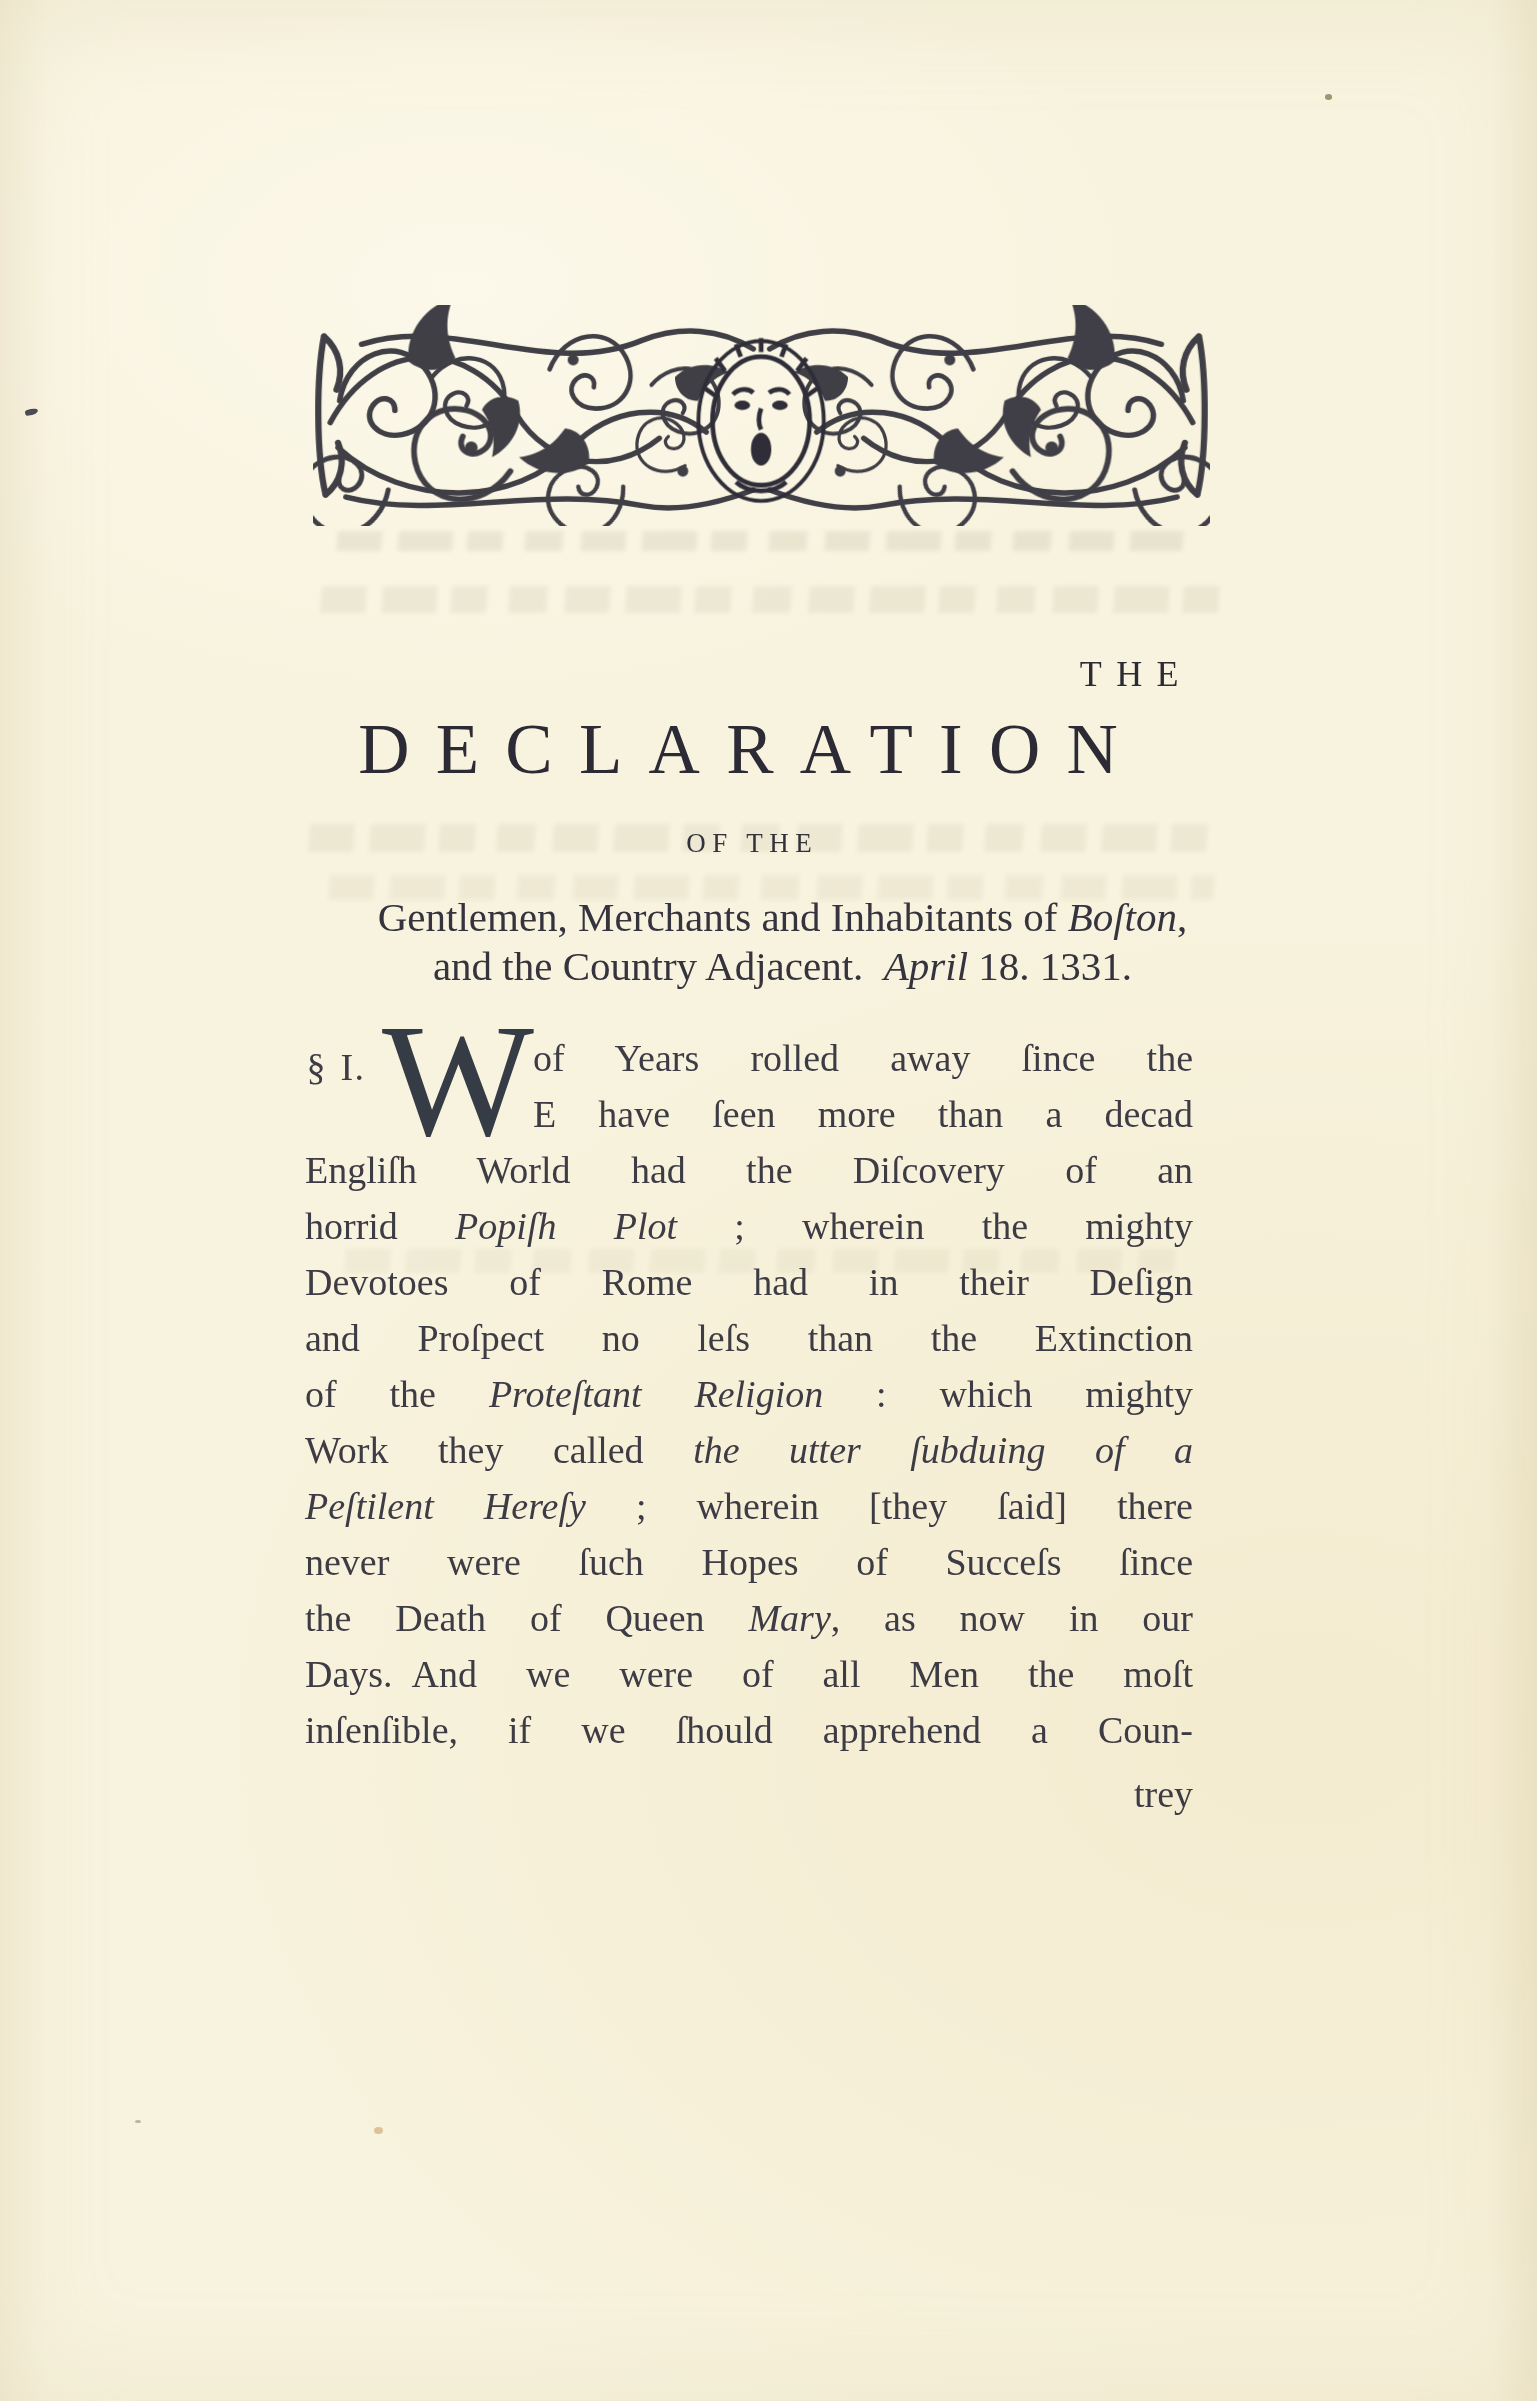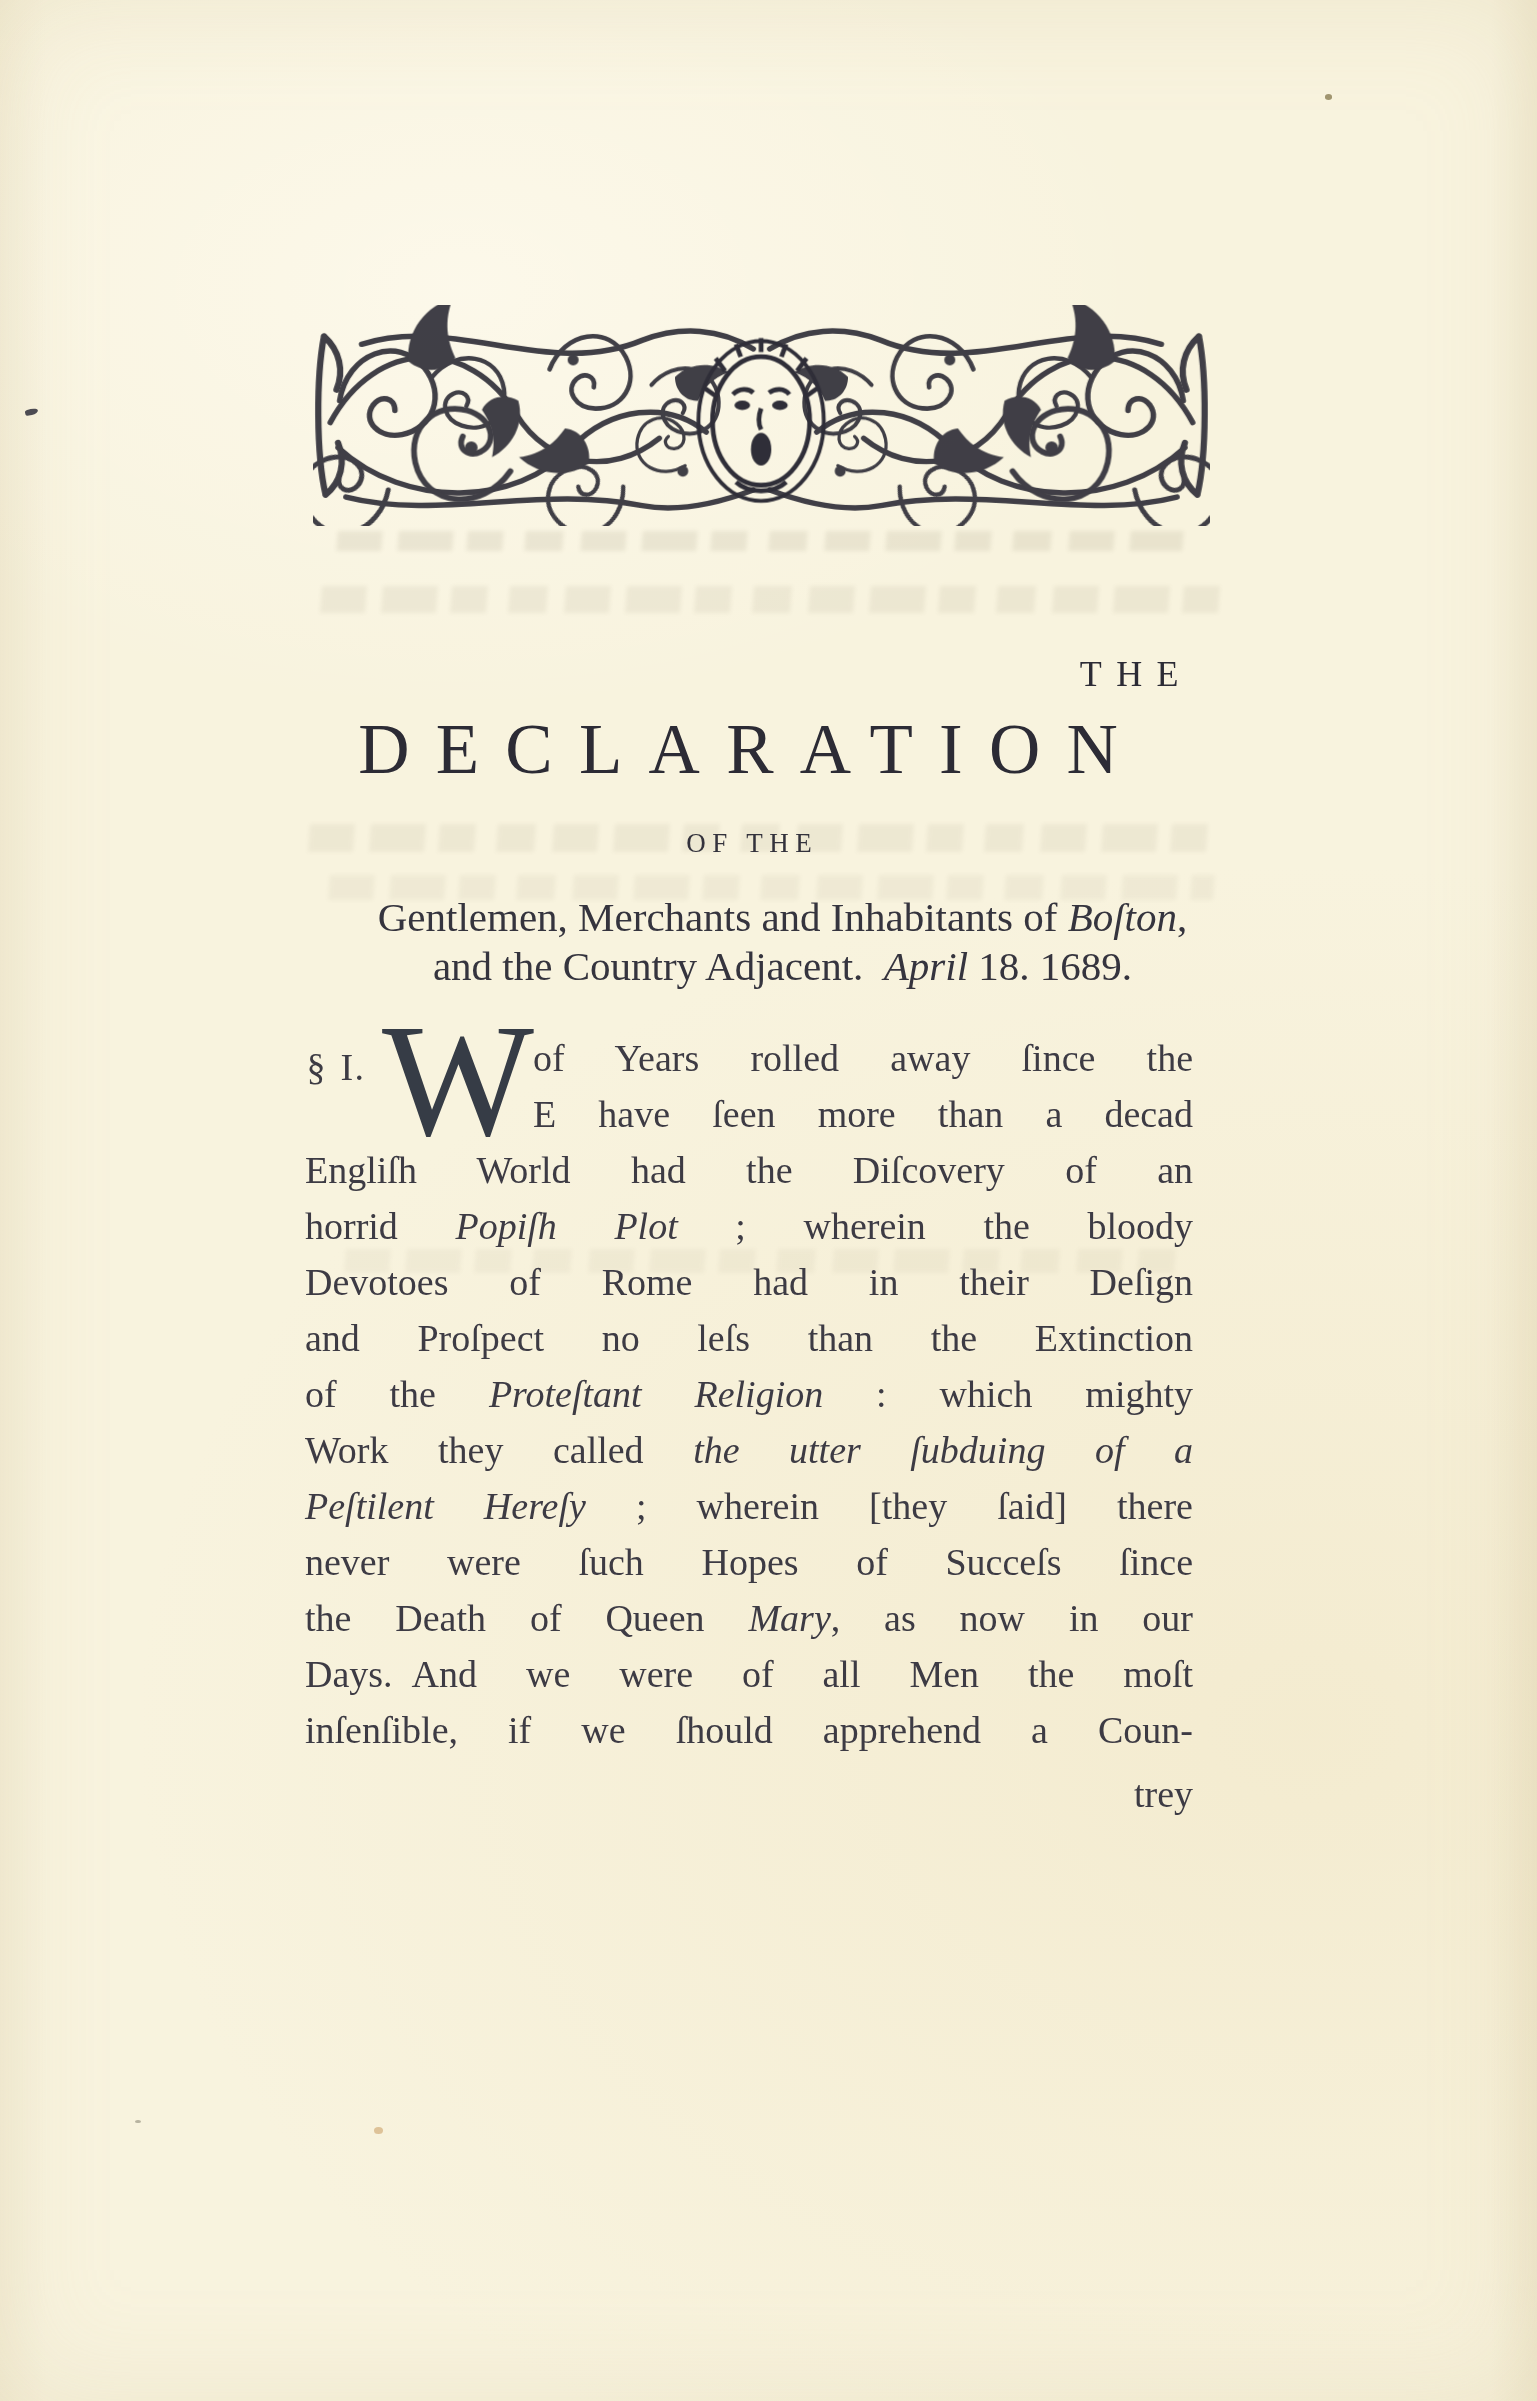--- a/index.html
+++ b/index.html
@@ -184,35 +184,35 @@
       <path d="M572,42 L572,60 M540,50 L546,66 M604,50 L598,66 M514,68 L526,84 M630,68 L618,84 M500,106 L514,116 M644,106 L630,116"></path>
     </g>
   </svg>
 
   <div class="kicker">THE</div>
   <div class="main-title">DECLARATION</div>
   <div class="of-the">OF THE</div>
 
   <div class="subtitle">
       <div class="tline"><span class="rm">Gentlemen, Merchants and Inhabitants of </span><span class="it">Boſton</span><span class="rm">,</span></div>
-      <div class="tline"><span class="rm">and the Country Adjacent. </span><span class="it">April</span><span class="rm"> 18. 1689.</span></div>
+      <div class="tline"><span class="rm">and the Country Adjacent. </span><span class="it">April</span><span class="rm"> 18. 1331.</span></div>
     </div>
 
   <div class="para">
     <span class="secmark">§ I.</span>
     <div class="dropcap-float">
       <span class="dropcap-glyph">W</span>
     </div>
     <div>
         <div class="tline"><span class="rm">of Years rolled away ſince the</span></div>
         <div class="tline"><span class="rm">E have ſeen more than a decad</span></div>
       </div>
     <div>
         <div class="tline"><span class="rm">Engliſh World had the Diſcovery of an</span></div>
-        <div class="tline"><span class="rm">horrid </span><span class="it">Popiſh Plot</span><span class="rm"> ; wherein the bloody</span></div>
+        <div class="tline"><span class="rm">horrid </span><span class="it">Popiſh Plot</span><span class="rm"> ; wherein the mighty</span></div>
         <div class="tline"><span class="rm">Devotoes of Rome had in their Deſign</span></div>
         <div class="tline"><span class="rm">and Proſpect no leſs than the Extinction</span></div>
         <div class="tline"><span class="rm">of the </span><span class="it">Proteſtant Religion</span><span class="rm"> : which mighty</span></div>
         <div class="tline"><span class="rm">Work they called </span><span class="it">the utter ſubduing of a</span></div>
         <div class="tline"><span class="it">Peſtilent Hereſy</span><span class="rm"> ; wherein [they ſaid] there</span></div>
         <div class="tline"><span class="rm">never were ſuch Hopes of Succeſs ſince</span></div>
         <div class="tline"><span class="rm">the Death of Queen </span><span class="it">Mary</span><span class="rm">, as now in our</span></div>
         <div class="tline"><span class="rm">Days. And we were of all Men the moſt</span></div>
         <div class="tline"><span class="rm">inſenſible, if we ſhould apprehend a Coun-</span></div>
       </div>

